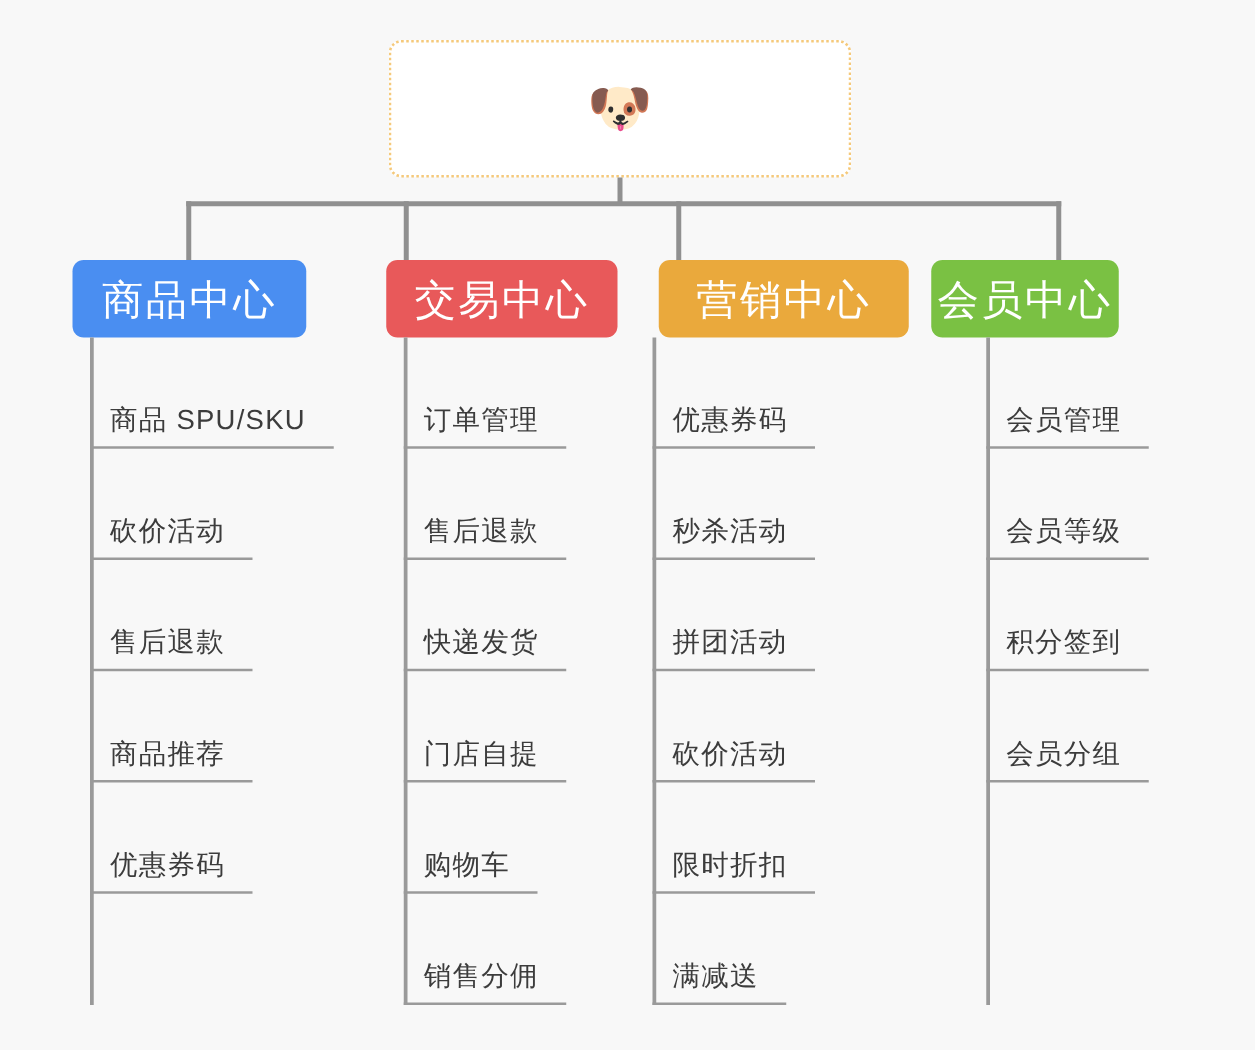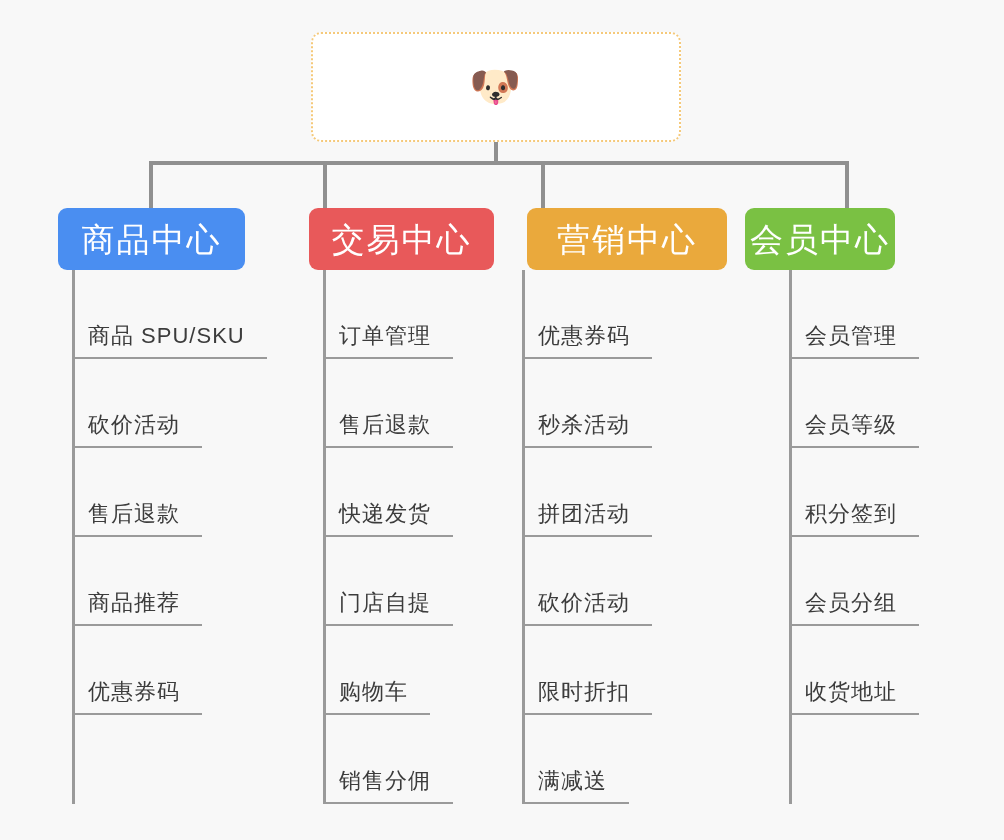--- a/index.html
+++ b/index.html
@@ -248,20 +248,16 @@
           <div class="leaf-underline" style="width: 130px;"></div>
         </div>
         <div class="leaf-item">
           <span class="leaf-label">积分签到</span>
           <div class="leaf-underline" style="width: 130px;"></div>
         </div>
         <div class="leaf-item">
           <span class="leaf-label">会员分组</span>
           <div class="leaf-underline" style="width: 130px;"></div>
         </div>
-        <div class="leaf-item">
-          <span class="leaf-label">收货地址</span>
-          <div class="leaf-underline" style="width: 130px;"></div>
-        </div>
       </div>
     </div>
 
 </div>
 
 </body></html>

